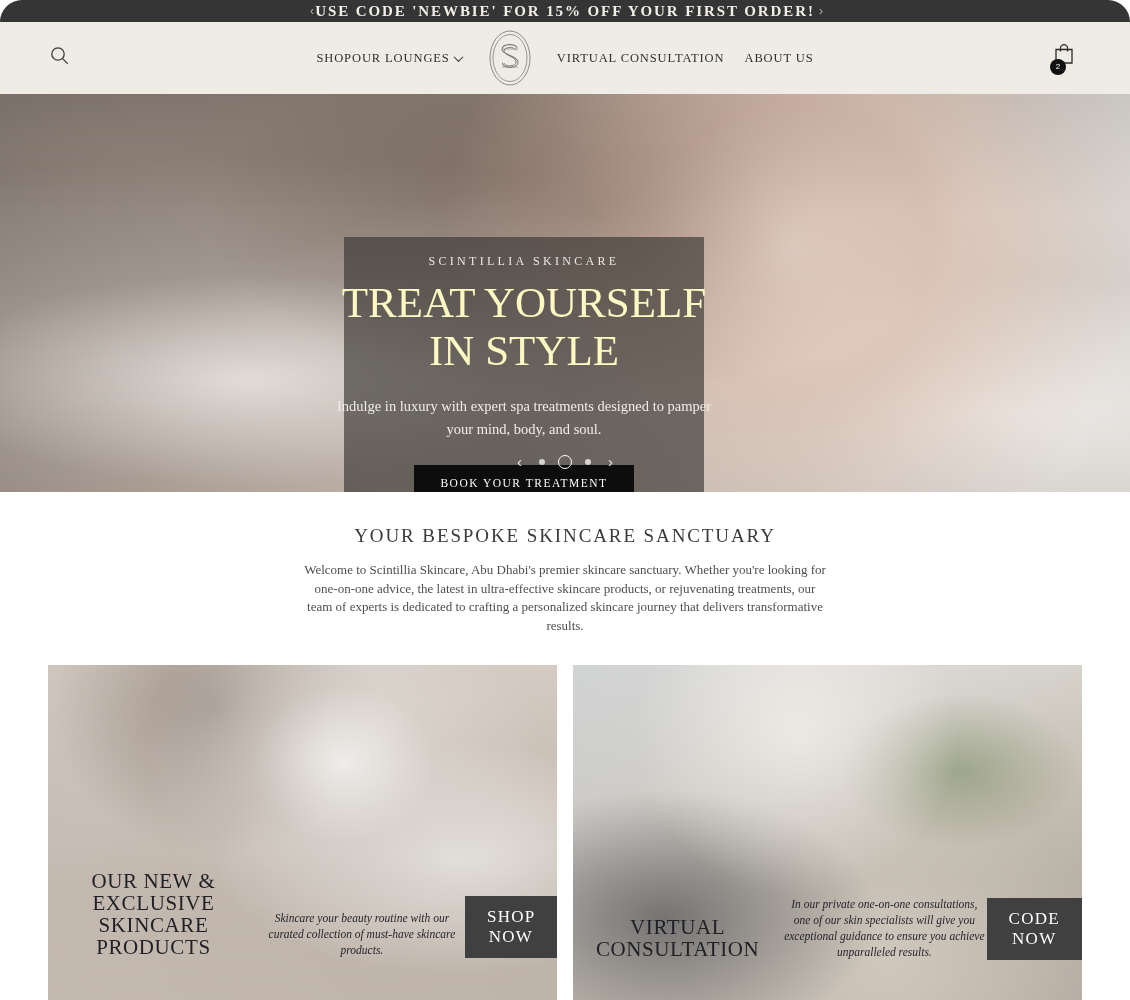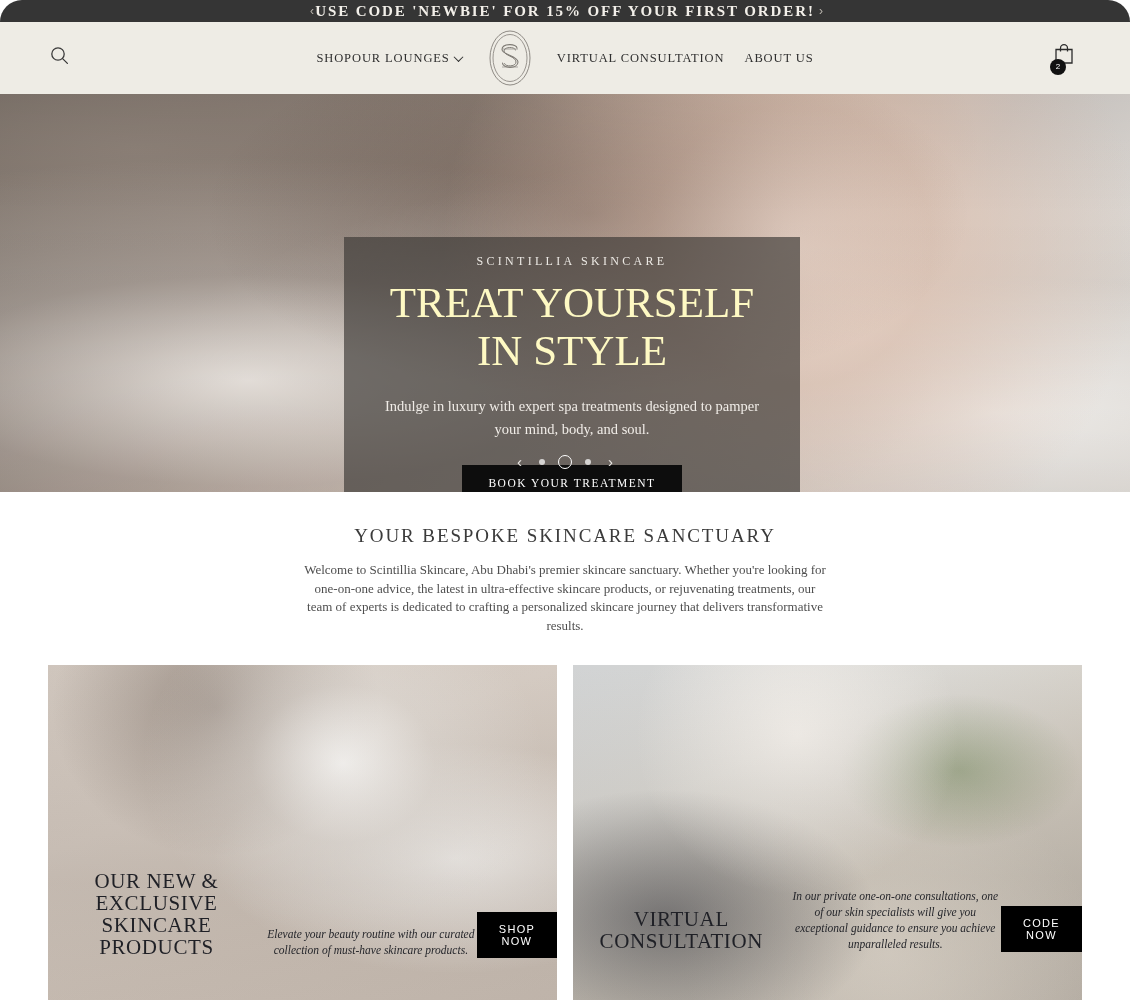--- a/index.html
+++ b/index.html
@@ -126,21 +126,21 @@
   .hero-bg::after {
     content:"";
     position:absolute; inset:0;
     background:
       radial-gradient(ellipse at 52% 30%, rgba(60,40,32,0.30) 0%, rgba(0,0,0,0) 46%),
       linear-gradient(180deg, rgba(0,0,0,0.06) 0%, rgba(0,0,0,0) 30%, rgba(0,0,0,0.05) 100%);
   }
   .hero-card {
     position:absolute;
     left:344px; top:143px;
-    width:456px; height:258px;
+    width:360px; height:258px;
     background:rgba(58,55,52,0.66);
     display:flex; flex-direction:column; align-items:center;
     padding-top:17px;
   }
   .hero-eyebrow {
     color:#ece9e4;
     font-size:12px;
     letter-spacing:3.3px;
     font-family:"Liberation Serif", serif;
   }
@@ -280,27 +280,27 @@
     font-size:11.5px;
     line-height:16px;
     text-align:center;
     width:420px;
     margin-top:10px;
     font-family:"Liberation Serif", serif;
     font-style:italic;
   }
   .promo-btn {
     margin-top:20px;
-    background:#000000;
+    background:#404040;
     color:#ffffff;
     border:none;
     padding:11px 22px;
-    font-size:11px;
+    font-size:17px;
     letter-spacing:1.3px;
-    font-family:Liberation Sans, sans-serif;
+    font-family:Liberation Serif, serif;
     cursor:pointer;
   }
   .promo-left .promo-inner { padding-top:205px; }
   .promo-right .promo-inner { padding-top:213px; }
 </style>
 </head>
 <body>
 
 <div class="page">
 
@@ -383,21 +383,21 @@
     <h2 class="intro-title">YOUR BESPOKE SKINCARE SANCTUARY</h2>
     <p class="intro-text">Welcome to Scintillia Skincare, Abu Dhabi's premier skincare sanctuary. Whether you're looking for one-on-one advice, the latest in ultra-effective skincare products, or rejuvenating treatments, our team of experts is dedicated to crafting a personalized skincare journey that delivers transformative results.</p>
   </div>
 
   <div class="promos">
 
     <div class="promo promo-left">
       <div class="promo-bg promo-left-bg"></div>
       <div class="promo-inner">
         <h3 class="promo-title">OUR NEW &amp; EXCLUSIVE SKINCARE PRODUCTS</h3>
-        <p class="promo-text">Elevate your beauty routine with our curated collection of must-have skincare products.</p>
+        <p class="promo-text">Skincare your beauty routine with our curated collection of must-have skincare products.</p>
         <button class="promo-btn">SHOP NOW</button>
       </div>
     </div>
 
     <div class="promo promo-right">
       <div class="promo-bg promo-right-bg"></div>
       <div class="promo-inner">
         <h3 class="promo-title">VIRTUAL CONSULTATION</h3>
         <p class="promo-text">In our private one-on-one consultations, one of our skin specialists will give you exceptional guidance to ensure you achieve unparalleled results.</p>
         <button class="promo-btn">CODE NOW</button>

